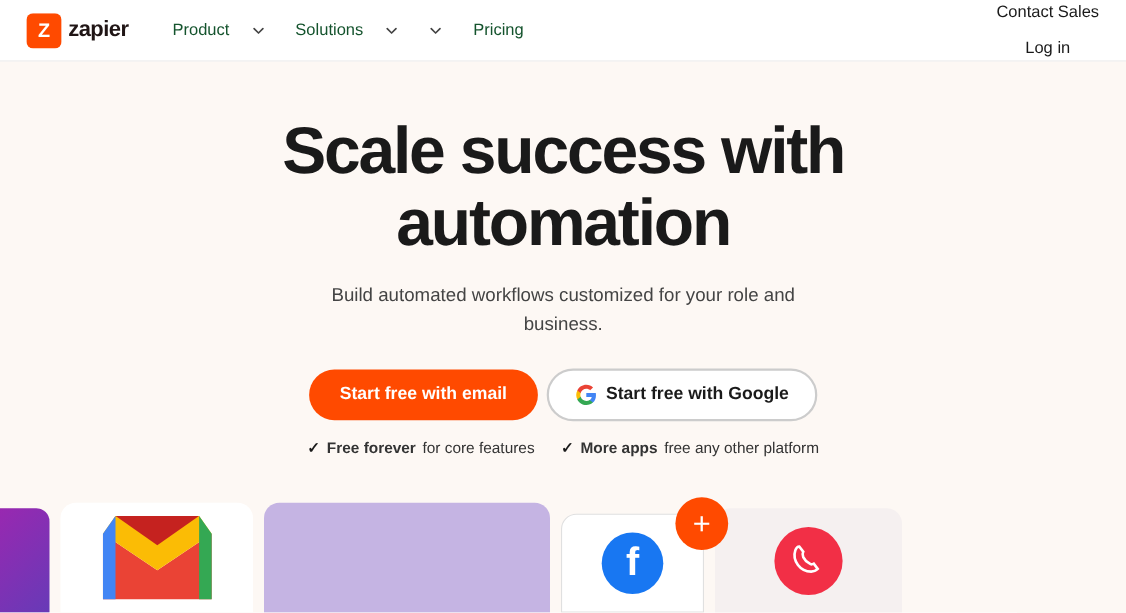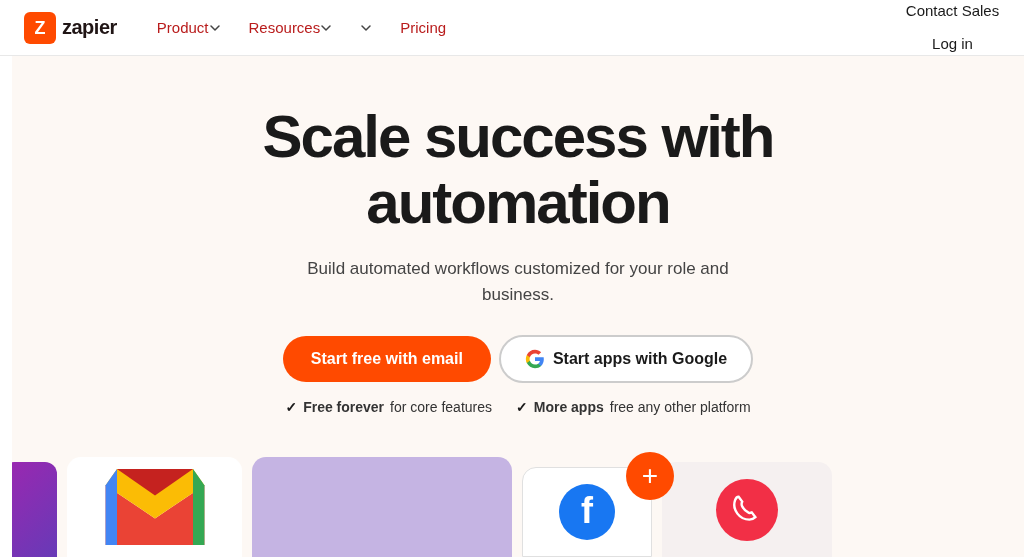--- a/index.html
+++ b/index.html
@@ -40,25 +40,25 @@
     }
     .nav-links {
       display: flex;
       align-items: center;
       gap: 4px;
       flex: 1;
     }
     .nav-link {
       display: flex;
       align-items: center;
-      gap: 0;
+      gap: 20px;
       padding: 6px 12px;
       font-size: 15px;
       font-weight: 500;
-      color: #b91c1c;
+      color: #14532d;
       cursor: pointer;
       border-radius: 6px;
       text-decoration: none;
     }
     .chevron {
       width: 12px;
       height: 12px;
       display: inline-block;
     }
     .nav-right {
@@ -99,21 +99,20 @@
     .hero {
       background: #fdf8f4;
       padding: 48px 24px 0;
       display: flex;
       flex-direction: column;
       align-items: center;
       text-align: center;
       position: relative;
       height: calc(557px - 56px);
       overflow: hidden;
-      margin-left: 12px;
     }
     .hero-title {
       font-size: 60px;
       font-weight: 800;
       color: #1a1a1a;
       line-height: 1.1;
       max-width: 700px;
       letter-spacing: -2px;
     }
     .hero-subtitle {
@@ -200,21 +199,21 @@
   </a>
 
   <div class="nav-links">
     <a class="nav-link">
       <span>Product</span>
       <svg class="chevron" viewBox="0 0 12 12" fill="none">
           <path d="M2 4l4 4 4-4" stroke="#444" stroke-width="1.5" stroke-linecap="round" stroke-linejoin="round"></path>
         </svg>
     </a>
     <a class="nav-link">
-      <span>Resources</span>
+      <span>Solutions</span>
       <svg class="chevron" viewBox="0 0 12 12" fill="none">
           <path d="M2 4l4 4 4-4" stroke="#444" stroke-width="1.5" stroke-linecap="round" stroke-linejoin="round"></path>
         </svg>
     </a>
     <a class="nav-link">
       <svg class="chevron" viewBox="0 0 12 12" fill="none">
           <path d="M2 4l4 4 4-4" stroke="#444" stroke-width="1.5" stroke-linecap="round" stroke-linejoin="round"></path>
         </svg>
     </a>
     <a class="nav-link">
@@ -245,21 +244,21 @@
   <div class="hero-buttons">
     <button class="btn-email">Start free with email</button>
     <button class="btn-google">
 
       <svg class="google-g" viewBox="0 0 24 24">
         <path d="M22.56 12.25c0-.78-.07-1.53-.2-2.25H12v4.26h5.92c-.26 1.37-1.04 2.53-2.21 3.31v2.77h3.57c2.08-1.92 3.28-4.74 3.28-8.09z" fill="#4285F4"></path>
         <path d="M12 23c2.97 0 5.46-.98 7.28-2.66l-3.57-2.77c-.98.66-2.23 1.06-3.71 1.06-2.86 0-5.29-1.93-6.16-4.53H2.18v2.84C3.99 20.53 7.7 23 12 23z" fill="#34A853"></path>
         <path d="M5.84 14.09c-.22-.66-.35-1.36-.35-2.09s.13-1.43.35-2.09V7.07H2.18C1.43 8.55 1 10.22 1 12s.43 3.45 1.18 4.93l3.66-2.84z" fill="#FBBC05"></path>
         <path d="M12 5.38c1.62 0 3.06.56 4.21 1.64l3.15-3.15C17.45 2.09 14.97 1 12 1 7.7 1 3.99 3.47 2.18 7.07l3.66 2.84c.87-2.6 3.3-4.53 6.16-4.53z" fill="#EA4335"></path>
       </svg>
-      <span>Start apps with Google</span>
+      <span>Start free with Google</span>
     </button>
   </div>
 
   <div class="hero-features">
     <div class="feature-item">
       <span class="check-mark">✓</span>
       <strong>Free forever</strong>
       <span>for core features</span>
     </div>
     <div class="feature-item">

